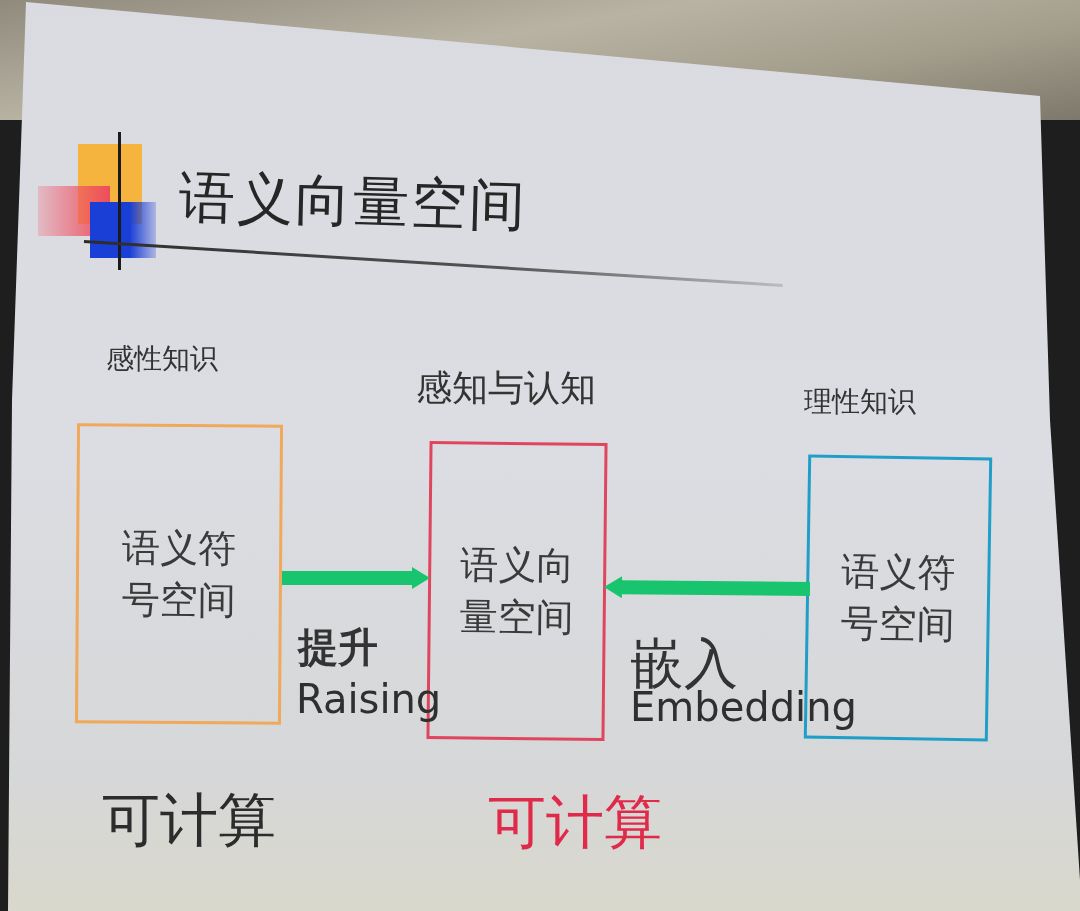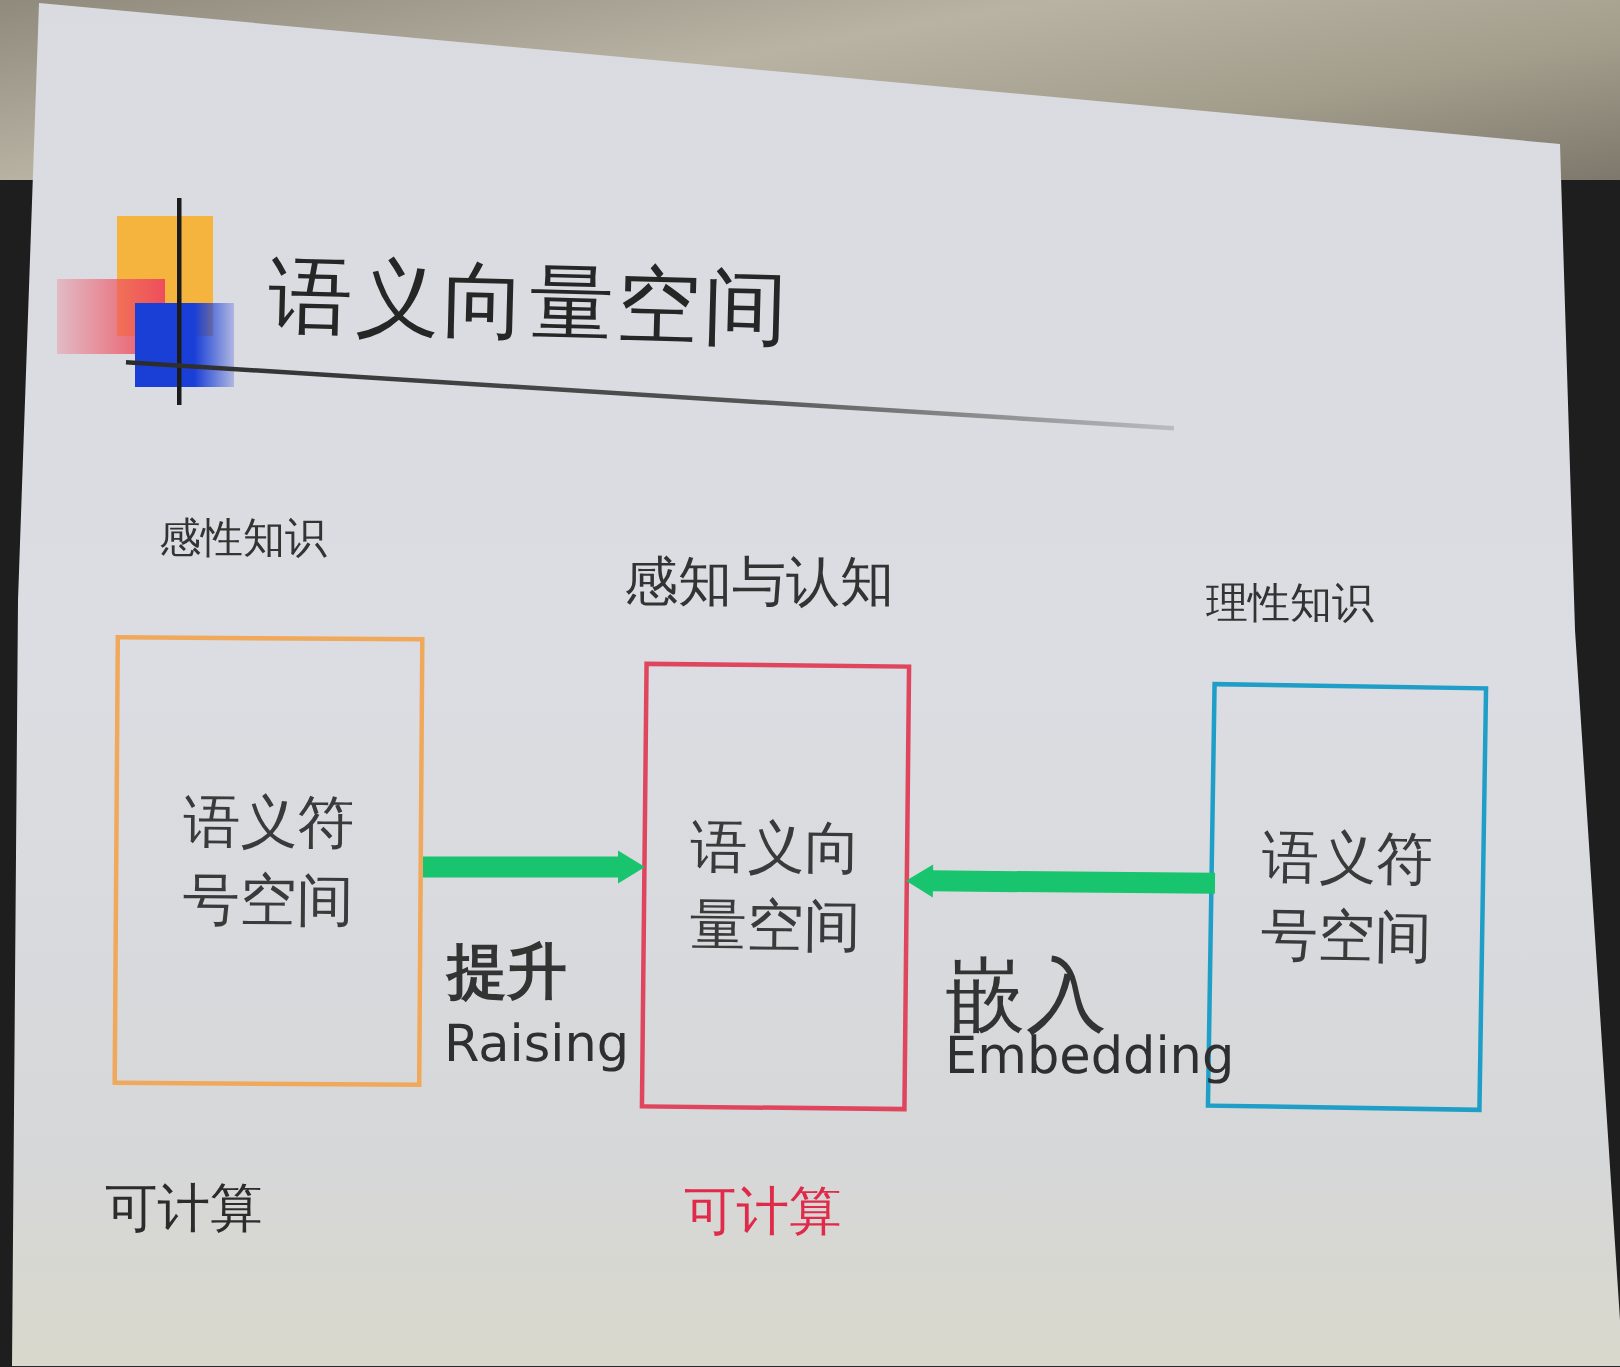--- a/index.html
+++ b/index.html
@@ -41,22 +41,22 @@
     position: absolute; border: 3px solid; box-sizing: border-box;
     display: flex; align-items: center; justify-content: center;
   }
   .box-text {
     font-family: "DejaVu Serif", serif; font-size: 38px; color: #3a3a3a; line-height: 52px;
     text-align: center; width: 130px; word-break: break-all;
   }
   .arrow { position: absolute; height: 22px; }
   .arrow .shaft { position: absolute; top: 4px; height: 14px; background: #18c46d; }
   .arrow-tip { position: absolute; top: 0; width: 0; height: 0; border-top: 11px solid transparent; border-bottom: 11px solid transparent; }
-  .eng { font-family: "DejaVu Sans", sans-serif; font-size: 34px; color: #2f2f2f; }
-  .footer { position: absolute; font-family: "DejaVu Serif", serif; font-size: 35px; }
+  .eng { font-family: "DejaVu Sans", sans-serif; font-size: 40px; color: #2f2f2f; }
+  .footer { position: absolute; font-family: "DejaVu Serif", serif; font-size: 58px; margin-left: 32px; }
 </style>
 </head>
 <body>
 
 <div class="ceiling"></div>
 
 <div class="slide">
 
   <div class="logo">
     <div class="sq-orange"></div>

